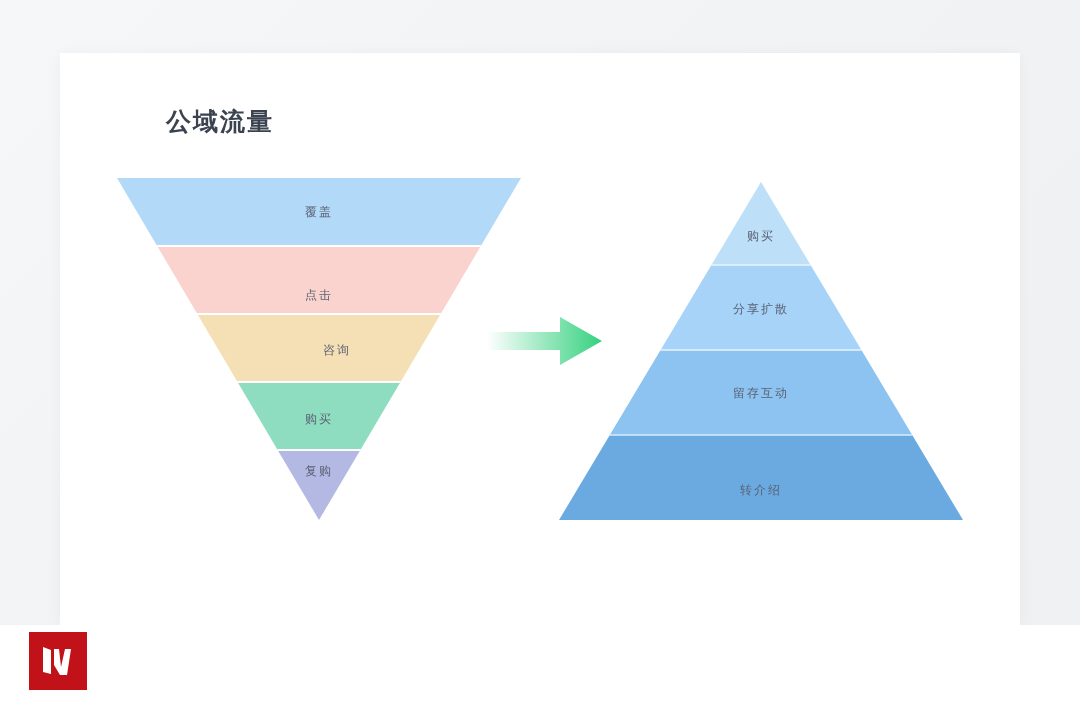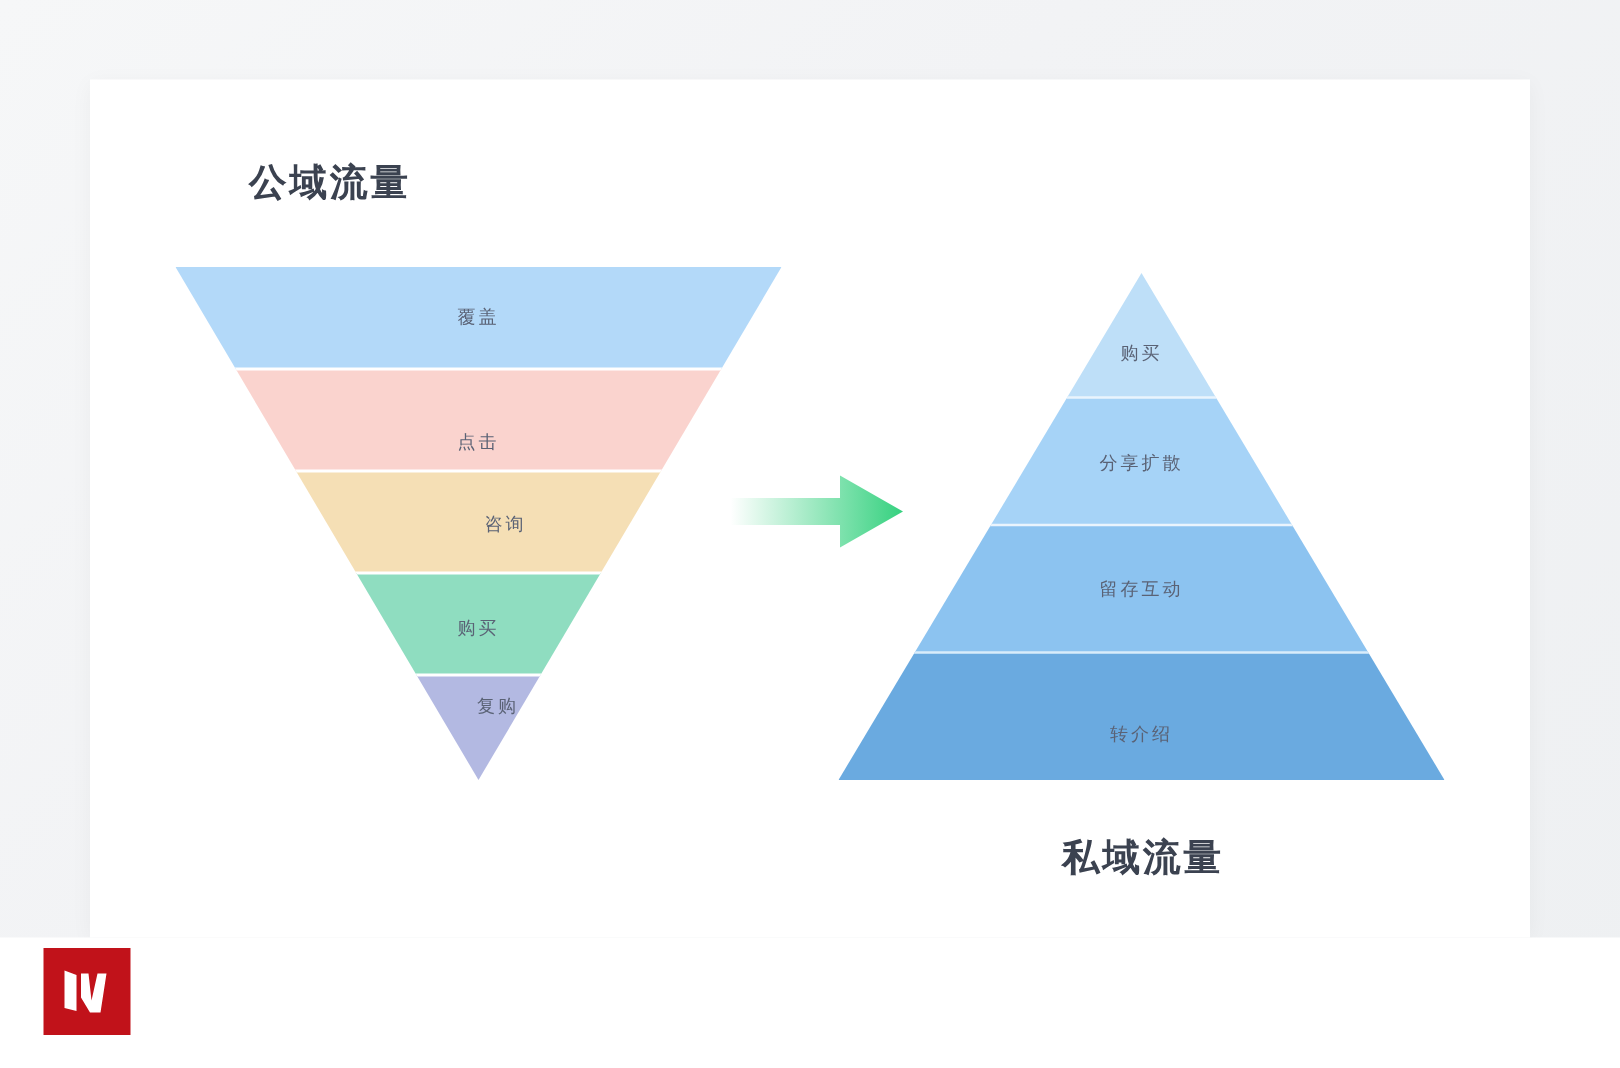--- a/index.html
+++ b/index.html
@@ -140,27 +140,26 @@
       <line x1="540" y1="435" x2="980" y2="435" stroke="#d9ecfb" stroke-width="1.6"></line>
     </g>
 
     <g>
       <polygon points="487,332 560,332 560,317 602,341 560,365 560,350 487,350" fill="url(#arrowGrad)"></polygon>
     </g>
   </svg>
 
   <div class="slide-title" id="title-public">公域流量</div>
 
-  <div class="slide-title" id="title-private">私域流量</div>
 
   <div class="band-label" style="left:319px; top:212px;">覆盖</div>
   <div class="band-label" style="left:319px; top:295px;font-family:Liberation Mono, monospace;">点击</div>
   <div class="band-label" style="left:337px; top:350px;">咨询</div>
   <div class="band-label" style="left:319px; top:419px;">购买</div>
-  <div class="band-label" style="left:332px; top:471px;">复购</div>
+  <div class="band-label" style="left:319px; top:471px;">复购</div>
 
   <div class="band-label" style="left:761px; top:236px;">购买</div>
   <div class="band-label" style="left:761px; top:309px;">分享扩散</div>
   <div class="band-label" style="left:761px; top:393px;">留存互动</div>
   <div class="band-label" style="left:761px; top:490px;">转介绍</div>
 
   <div id="bottom-bar">
 
     
     

